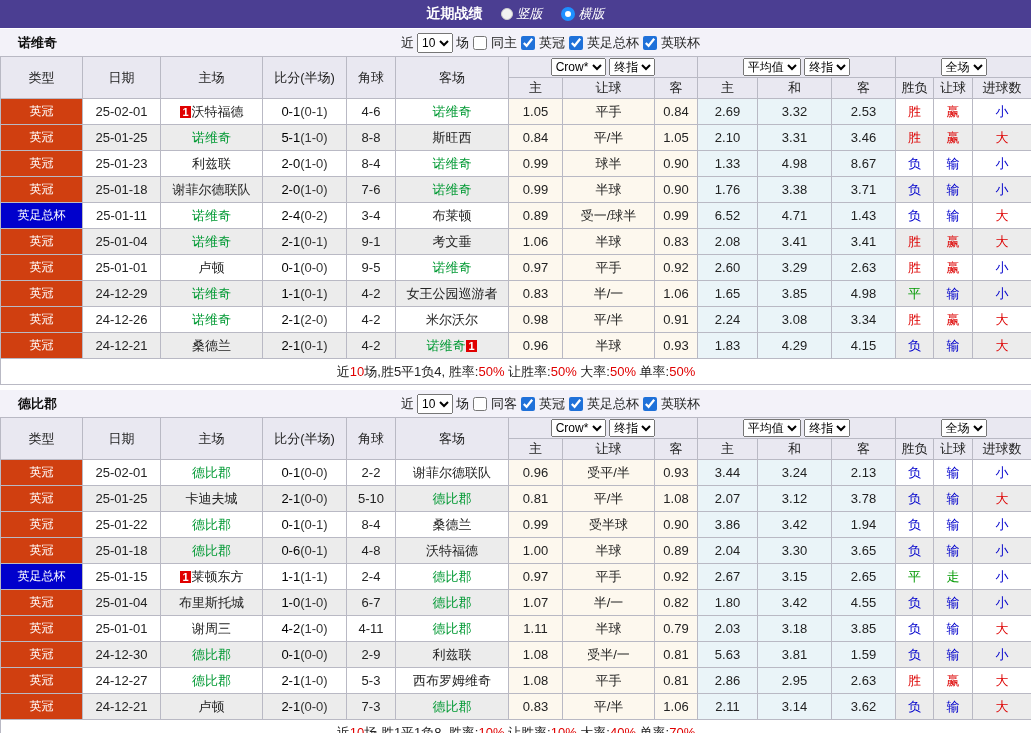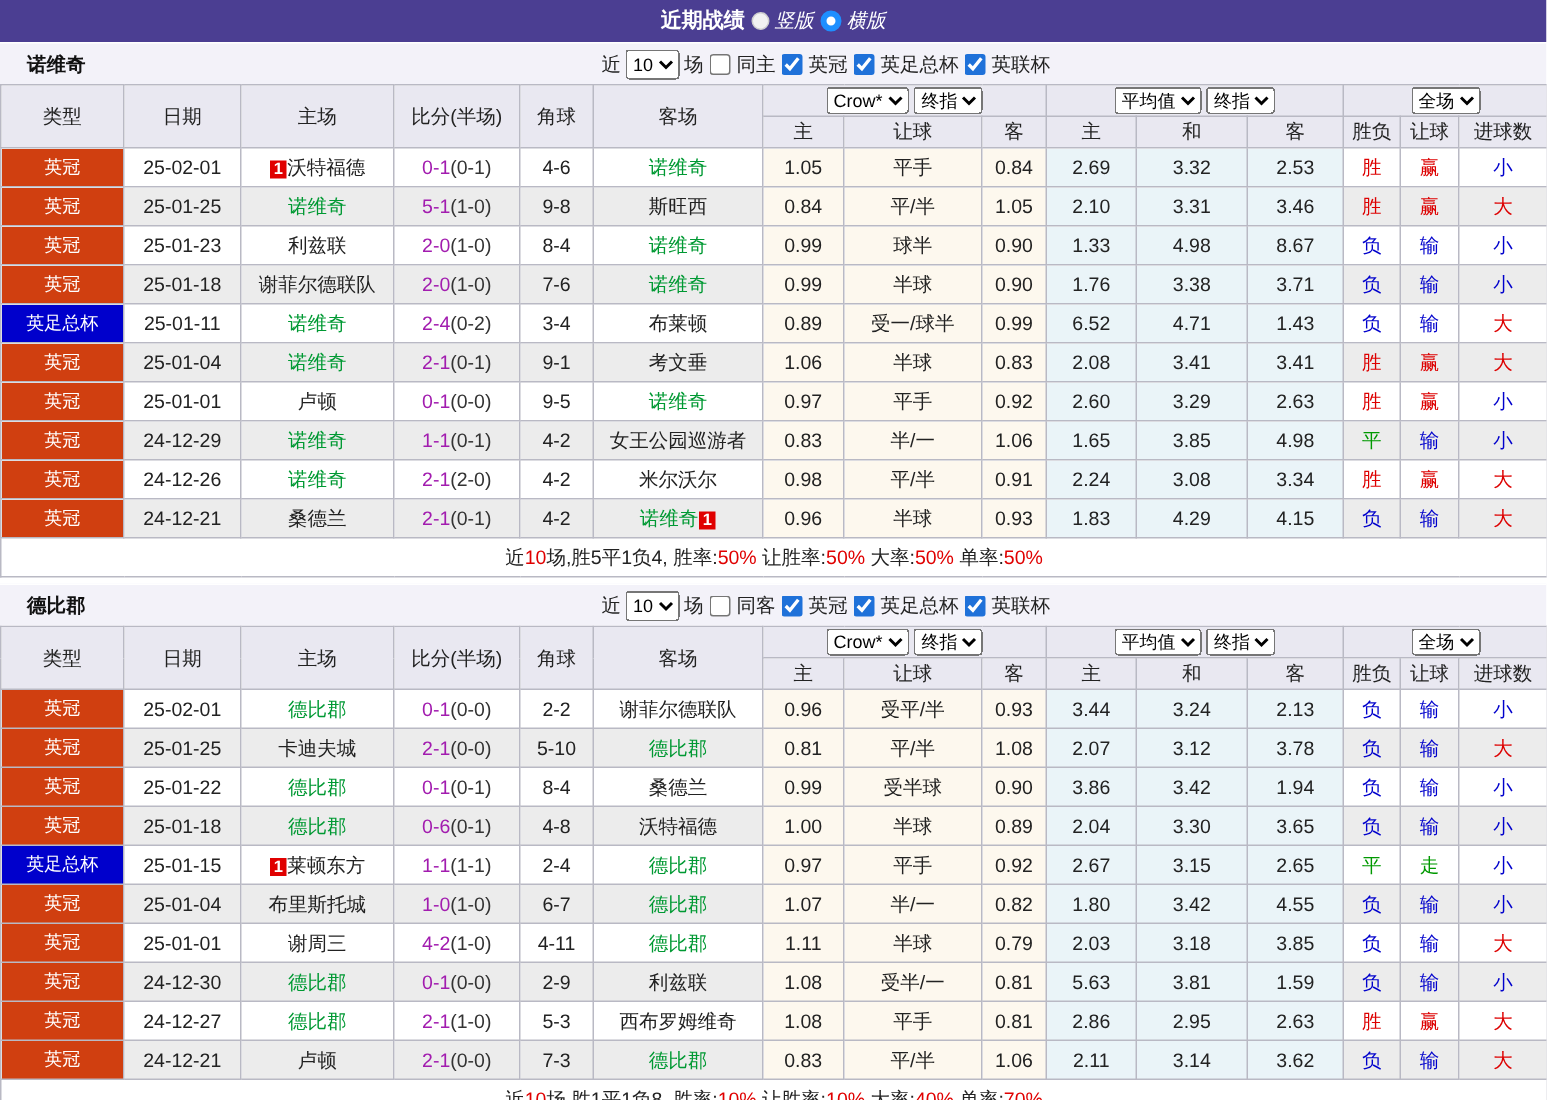--- a/index.html
+++ b/index.html
@@ -1,19 +1,19 @@
 <!DOCTYPE html>
 <html><head>
 <meta charset="utf-8">
 <style>
   html,body { margin:0; padding:0; background:#fff; }
   body { width:1031px; font-family:"Liberation Sans","DejaVu Sans",sans-serif; font-size:13px; color:#222; }
 
   
-  .topbar { height:28px; background:#4b3e92; display:flex; align-items:center; justify-content:center; gap:4px; }
+  .topbar { height:28px; background:#4b3e92; display:flex; align-items:center; justify-content:center; gap:18px; }
   .topbar .title { color:#fff; font-weight:bold; font-size:14px; }
   .radio-item { display:flex; align-items:center; gap:4px; color:#fff; cursor:pointer;font-style:italic; }
   .radio-dot { width:12px; height:12px; border-radius:50%; background:#f2f2f2; border:1px solid #cfcfcf; box-sizing:border-box; display:inline-block; }
   .radio-dot.sel { background:#fff; border:4px solid #1e8fff; width:14px; height:14px; }
 
   
   .section { position:relative; }
   .sec-head { height:27px; background:#f3f2f9; display:flex; align-items:center; position:relative; border-top:1px solid #fff; }
   .team-name { font-weight:bold; margin-left:18px; color:#111; }
   .controls { position:absolute; right:331px; display:flex; align-items:center; gap:3px; white-space:nowrap; }
@@ -22,21 +22,21 @@
 
   table { border-collapse:collapse; table-layout:fixed; width:1031px; }
   th, td { border:1px solid #b9b9c4; text-align:center; padding:0; overflow:hidden; white-space:nowrap; }
   thead th { background:#e9e8f1; font-weight:normal; color:#222; height:20px; font-size:13px; }
   thead select { font-size:12px; height:18px; }
   tbody td { height:25px; background:#fff; }
   tr.alt td { background:#ececec; }
   td.warm { background:#fdf8ee !important; }
   td.cool { background:#eaf4f8 !important; }
   td.league { color:#fff; font-size:12px; }
-  span.score { color:#a21caf; }
+  span.score { color:#000000; }
   span.half { color:#333; }
   span.focal { color:#009933; }
   span.red-badge { background:#e00000; color:#fff; font-size:11px; font-weight:bold; padding:0 2px; margin:0 1px; }
   tfoot td { height:25px; background:#fff; font-size:13px; }
   tfoot span.red { color:#e00000; }
   tfoot span.dark { color:#222; }
   .gap { height:4px; }
 </style>
 </head>
 <body>
@@ -136,21 +136,21 @@
           <td class="cool">2.53</td>
           <td style="color: rgb(221, 0, 0);">胜</td>
           <td style="color: rgb(221, 0, 0);">赢</td>
           <td style="color: rgb(0, 0, 204);">小</td>
         </tr>
         <tr class="alt">
           <td class="league" style="background: rgb(208, 63, 16);">英冠</td>
           <td>25-01-25</td>
           <td><span class="focal">诺维奇</span></td>
           <td><span class="score">5-1</span><span class="half">(1-0)</span></td>
-          <td>9-8</td>
+          <td>8-8</td>
           <td><span>斯旺西</span></td>
           <td class="warm">0.84</td>
           <td class="warm">平/半</td>
           <td class="warm">1.05</td>
           <td class="cool">2.10</td>
           <td class="cool">3.31</td>
           <td class="cool">3.46</td>
           <td style="color: rgb(221, 0, 0);">胜</td>
           <td style="color: rgb(221, 0, 0);">赢</td>
           <td style="color: rgb(221, 0, 0);">大</td>

